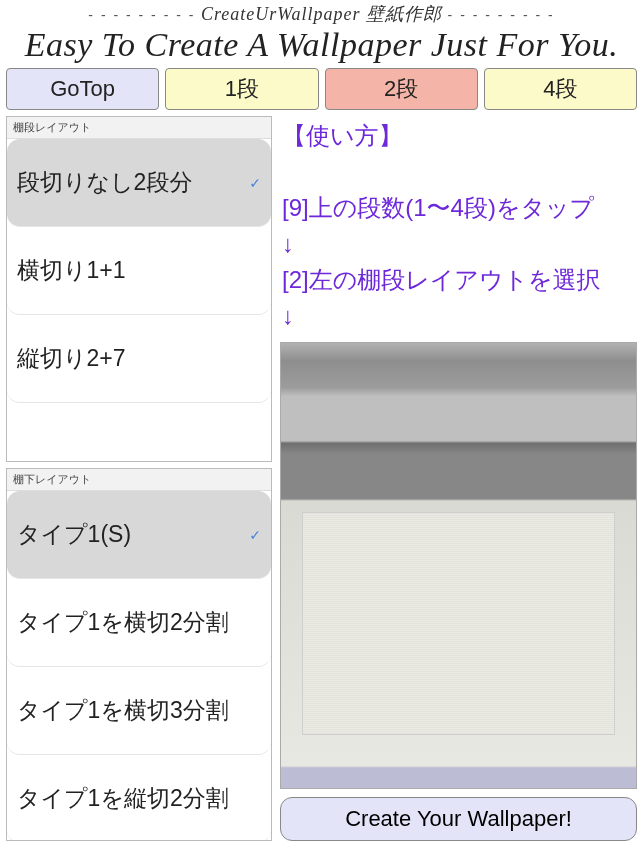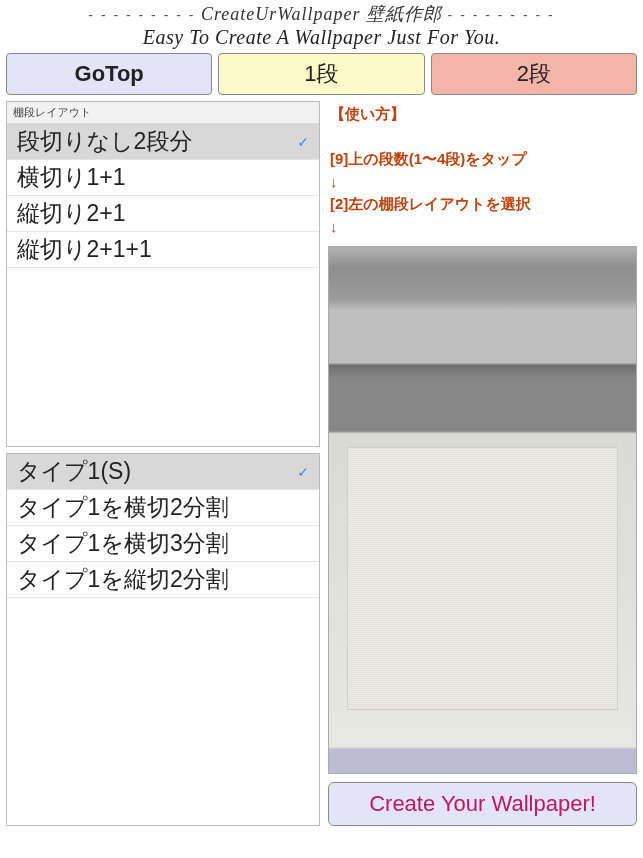--- a/index.html
+++ b/index.html
@@ -19,160 +19,161 @@
     font-family: "Brush Script MT", cursive;
     font-style: italic;
     font-size: 18px;
     color: #333;
     letter-spacing: 1px;
   }
   .header-line1 .dashes { font-family: sans-serif; font-style: normal; color: #555; letter-spacing: 2px; font-size: 14px;}
   .header-line2 {
     font-family: "Brush Script MT", "Snell Roundhand", cursive;
     font-style: italic;
-    font-size: 20px;
+    font-size: 34px;
     color: #222;
     letter-spacing: 0.5px;
   }
   .tabs {
     display: flex;
     gap: 6px;
     padding: 4px 6px;
   }
   .tab {
     flex: 1;
     height: 42px;
     border: 1px solid #888;
     border-radius: 4px;
     display: flex;
     align-items: center;
     justify-content: center;
     font-size: 22px;
     color: #222;
     cursor: pointer;
   }
-  .tab.gotop { background: #e4e4f9; font-weight: bold; }
+  .tab.gotop { background: #e4e4f9; }
   .tab.yellow { background: #fcfac9; }
   .tab.active { background: #f4b5a8; text-align: right; }
   .main {
     display: flex;
     padding: 2px 6px 0 6px;
     gap: 8px;
   }
   .left {
-    width: 314px;
+    width: 266px;
     display: flex;
     flex-direction: column;
     gap: 6px;
   }
   .listbox {
     border: 1px solid #bbb;
     background: #fff;
     overflow: hidden;
     position: relative;
   }
   .listbox.top { height: 346px; }
   .listbox.bottom { height: 373px; }
   .listbox-header {
     font-size: 11px;
     color: #444;
     padding: 3px 6px;
     background: #f2f2f2;
     border-bottom: 1px solid #ddd;
   }
   .list-item {
-    padding: 2px 10px;
+    padding: 28px 10px;
     font-size: 23px;
     color: #222;
     border-bottom: 1px solid #e5e5e5;
     position: relative;
     cursor: pointer;
+    border-radius: 13px;
   }
   .list-item.selected { background: #d8d8d8; }
   .check {
     position: absolute;
     right: 10px;
     top: 50%;
     transform: translateY(-50%);
     color: #4a7fd8;
     font-size: 14px;
   }
   .right {
     flex: 1;
     display: flex;
     flex-direction: column;
   }
   .instructions {
-    font-size: 15px;
-    color: #c2410c;
+    font-size: 24px;
+    color: #6d28d9;
     line-height: 1.5;
     padding: 2px 2px 8px 2px;
-    font-weight: bold;
   }
   .preview {
     flex: 1;
     border: 1px solid #aaa;
     background: linear-gradient(#b2b2b2, #8e8e8e 4%, #9c9c9c 10%, #bfbfbf 12%, #bfbfbf 22%, #6f6f6f 22.5%, #878787 25%, #878787 35%, #dadad4 35.5%, #e8e8e2 95%, #bcbcd4 95.5%, #bcbcd4 100%);
     min-height: 380px;
     position: relative;
   }
   .preview-inner {
     position: absolute;
     left: 6%; right: 6%;
     top: 38%; bottom: 12%;
     background: repeating-linear-gradient(0deg, #e2e2da 0, #e2e2da 1px, #ececE6 1px, #ececE6 2px);
     border: 1px solid #cfcfcf;
   }
   .create-btn {
     margin-top: 8px;
     height: 44px;
     background: #e4e4f9;
     border: 1px solid #888;
-    border-radius: 6px;
+    border-radius: 12px;
     display: flex;
     align-items: center;
     justify-content: center;
     font-size: 22px;
-    color: #be185d;
+    color: #000000;
     cursor: pointer;
   }
 </style>
 </head>
 <body>
 
 <div class="header">
   <div class="header-line1">
     <span class="dashes">- - - - - - - - -</span>
     <span>CreateUrWallpaper</span>
     <span>壁紙作郎</span>
     <span class="dashes">- - - - - - - - -</span>
   </div>
   <div class="header-line2">Easy To Create A Wallpaper Just For You.</div>
 </div>
 
 <div class="tabs">
   <div class="tab gotop">GoTop</div>
   <div class="tab yellow">1段</div>
   <div class="tab active">2段</div>
+  <div class="tab yellow">4段</div>
 </div>
 
 <div class="main">
   <div class="left">
     <div class="listbox top">
       <div class="listbox-header">棚段レイアウト</div>
       <div class="list-item selected">
         <span>段切りなし2段分</span>
         <span class="check">✓</span>
       </div>
       <div class="list-item">横切り1+1</div>
-      <div class="list-item">縦切り2+1</div>
-      <div class="list-item">縦切り2+1+1</div>
+      <div class="list-item">縦切り2+7</div>
     </div>
 
     <div class="listbox bottom">
+      <div class="listbox-header">棚下レイアウト</div>
       <div class="list-item selected">
         <span>タイプ1(S)</span>
         <span class="check">✓</span>
       </div>
       <div class="list-item">タイプ1を横切2分割</div>
       <div class="list-item">タイプ1を横切3分割</div>
       <div class="list-item">タイプ1を縦切2分割</div>
     </div>
   </div>
 

